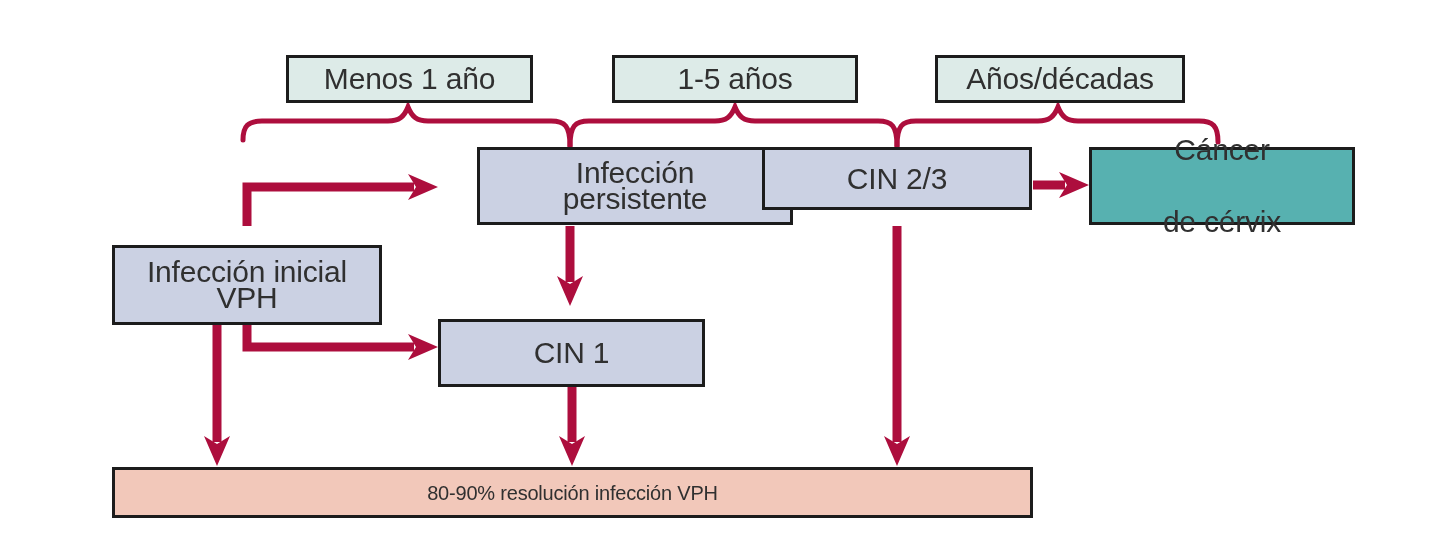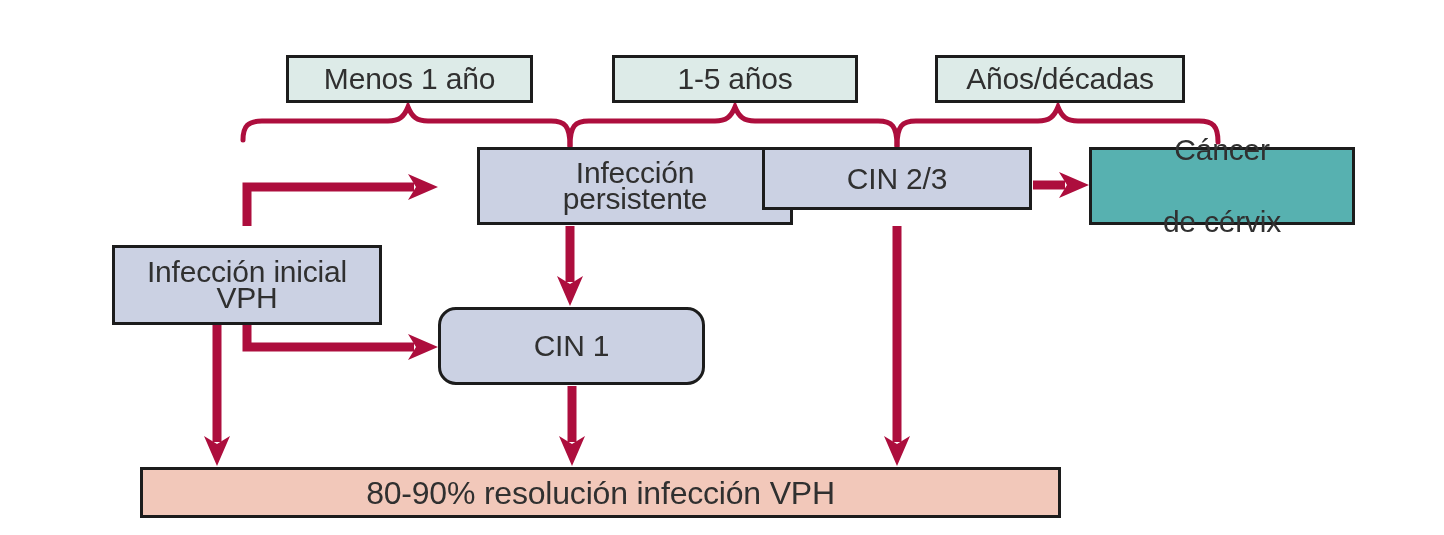--- a/index.html
+++ b/index.html
@@ -28,21 +28,21 @@
     position:absolute;
     box-sizing:border-box;
     border:3px solid var(--border);
     display:flex;flex-direction:column;align-items:center;justify-content:center;
     text-align:center;
     font-size:30px;line-height:26px;letter-spacing:-0.2px;
   }
   .box.timeline{background:var(--timeline-fill);}
   .box.node{background:var(--node-fill);}
   .box.cancer{background:var(--cancer-fill);}
-  .box.resolution{background:var(--resolution-fill);font-size:32px;margin-left:28px;}
+  .box.resolution{background:var(--resolution-fill);font-size:20px;}
 </style>
 </head>
 <body>
 
 <div class="canvas">
 
   <svg class="connectors" viewBox="0 0 1444 535">
 
     <path class="brace" d="M 243 140 C 243 126 248 121 262 121 L 388 121 C 399 121 404 117 408 107 C 412 117 417 121 428 121 L 551 121 C 565 121 570 126 570 146"></path>
     <path class="brace" d="M 570 146 C 570 126 575 121 589 121 L 715 121 C 726 121 731 117 735 107 C 739 117 744 121 755 121 L 878 121 C 892 121 897 126 897 146"></path>
@@ -90,21 +90,21 @@
 
   <div class="box node" style="left:437px;top:147px;width:316px;height:78px;margin-left:40px;">
     <span>Infección</span>
     <span>persistente</span>
   </div>
 
   <div class="box node" style="left:762px;top:147px;width:270px;height:63px;">
     <span>CIN 2/3</span>
   </div>
 
-  <div class="box node" style="left:438px;top:307px;width:267px;height:78px;border-radius:18px;">
+  <div class="box node" style="left:438px;top:319px;width:267px;height:68px;">
     <span>CIN 1</span>
   </div>
 
   <div class="box cancer" style="left:1089px;top:147px;width:266px;height:78px;gap:46px;">
     <span>Cáncer</span>
     <span>de cérvix</span>
   </div>
 
   <div class="box resolution" style="left:112px;top:467px;width:921px;height:51px;">
     <span>80-90% resolución infección VPH</span>

